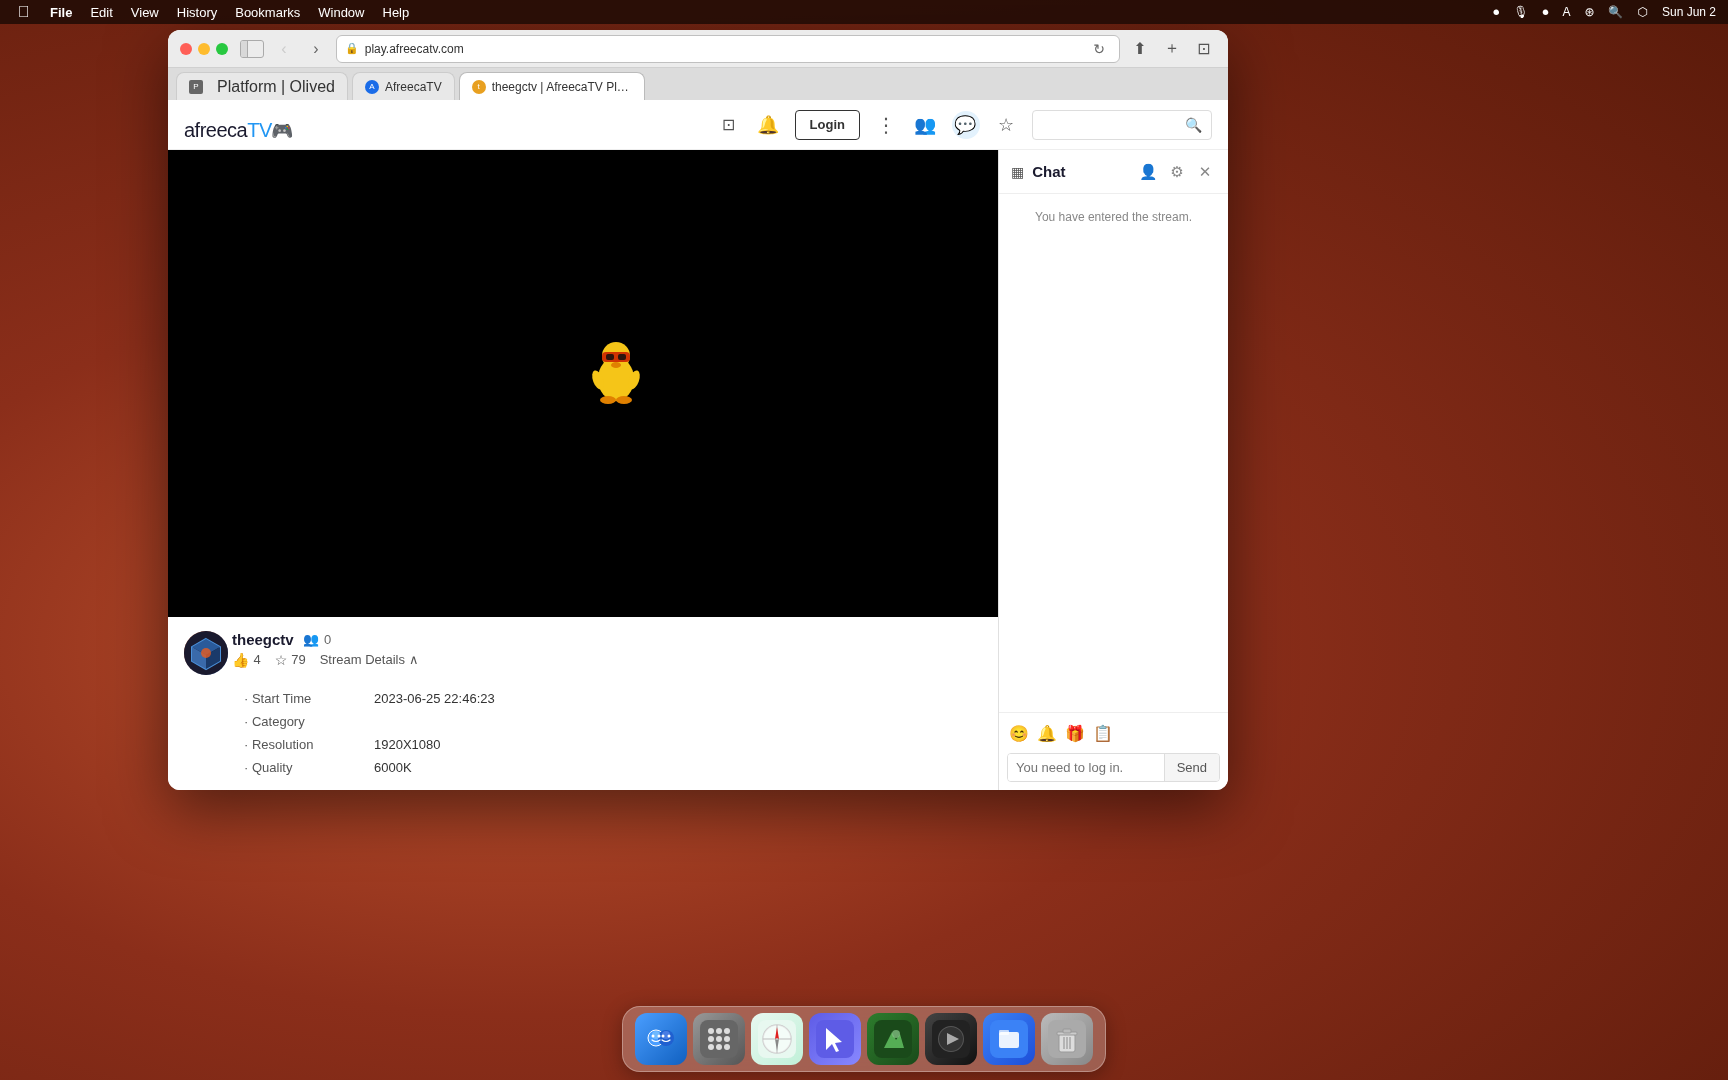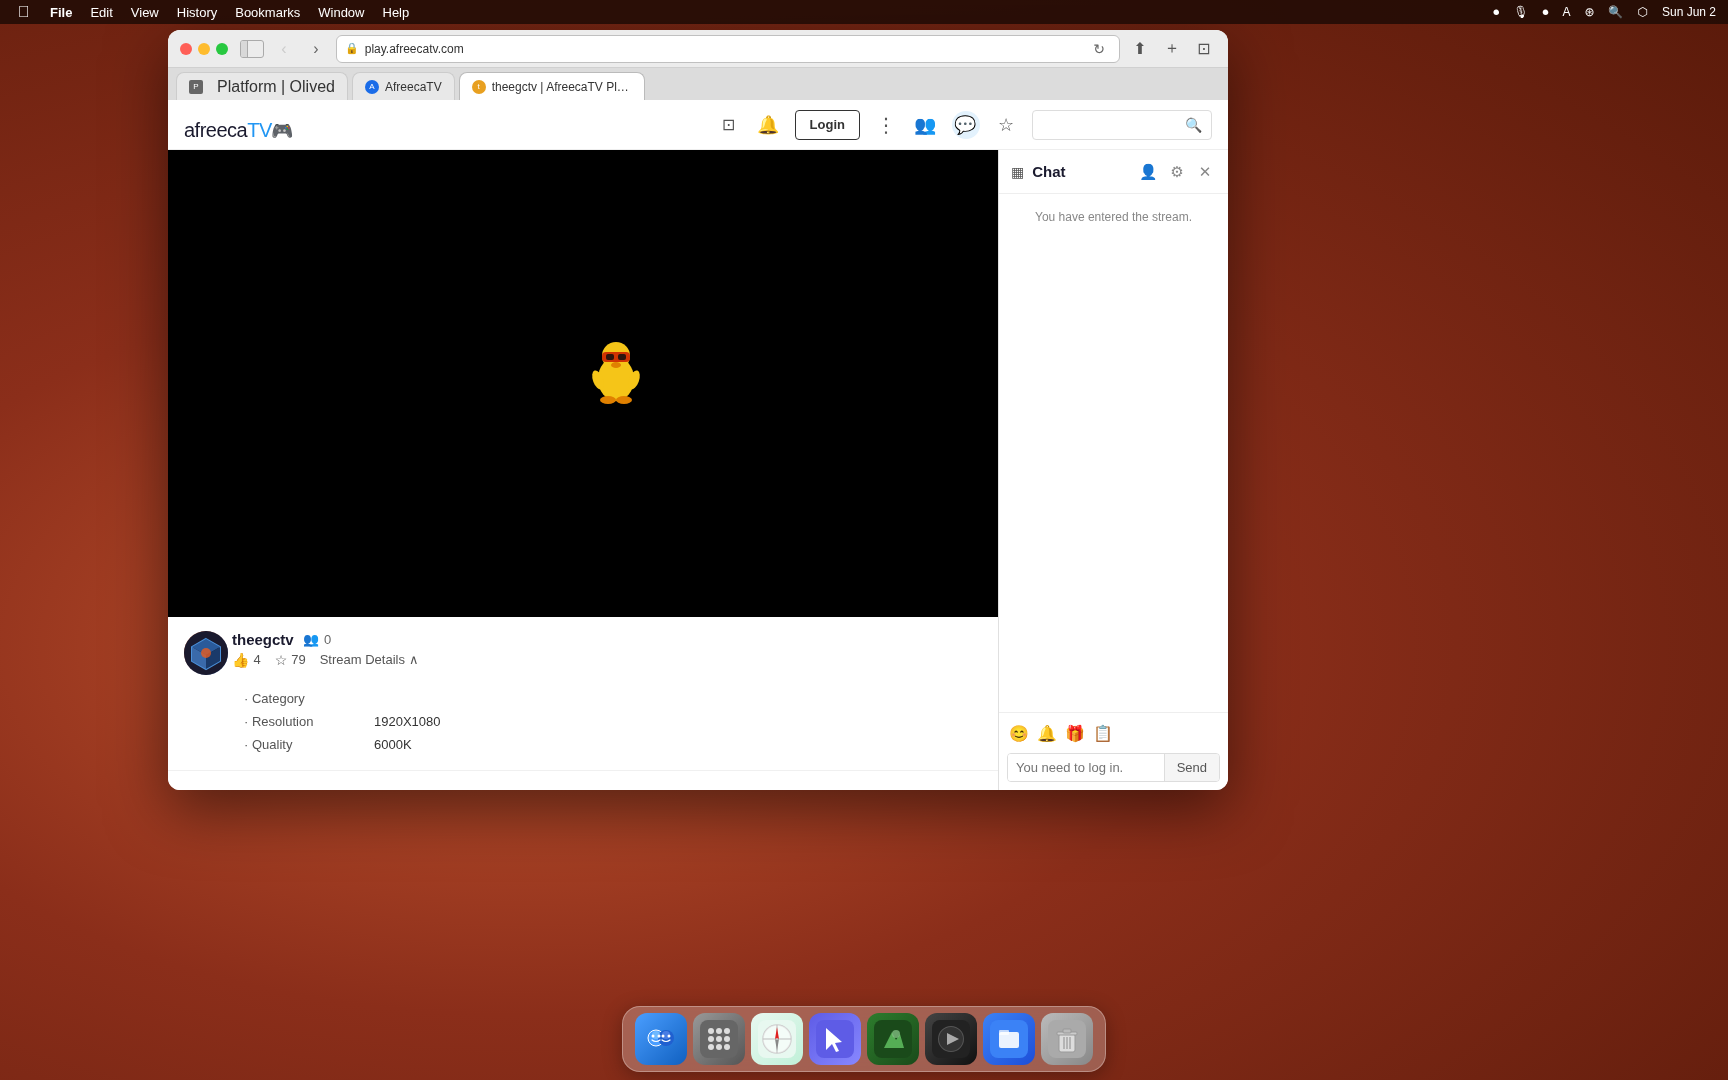--- a/index.html
+++ b/index.html
@@ -746,20 +746,24 @@
                 </div>
                 <button class="stream-details-btn">
                   <span>Stream Details</span>
                   <span>∧</span>
                 </button>
               </div>
             </div>
           </div>
 
           <div class="stream-details-table">
+            <div class="detail-row">
+              <span class="detail-label">Start Time</span>
+              <span class="detail-value">2023-06-25 22:46:23</span>
+            </div>
             <div class="detail-row">
               <span class="detail-label">Category</span>
               <span class="detail-value"></span>
             </div>
             <div class="detail-row">
               <span class="detail-label">Resolution</span>
               <span class="detail-value">1920X1080</span>
             </div>
             <div class="detail-row">
               <span class="detail-label">Quality</span>

